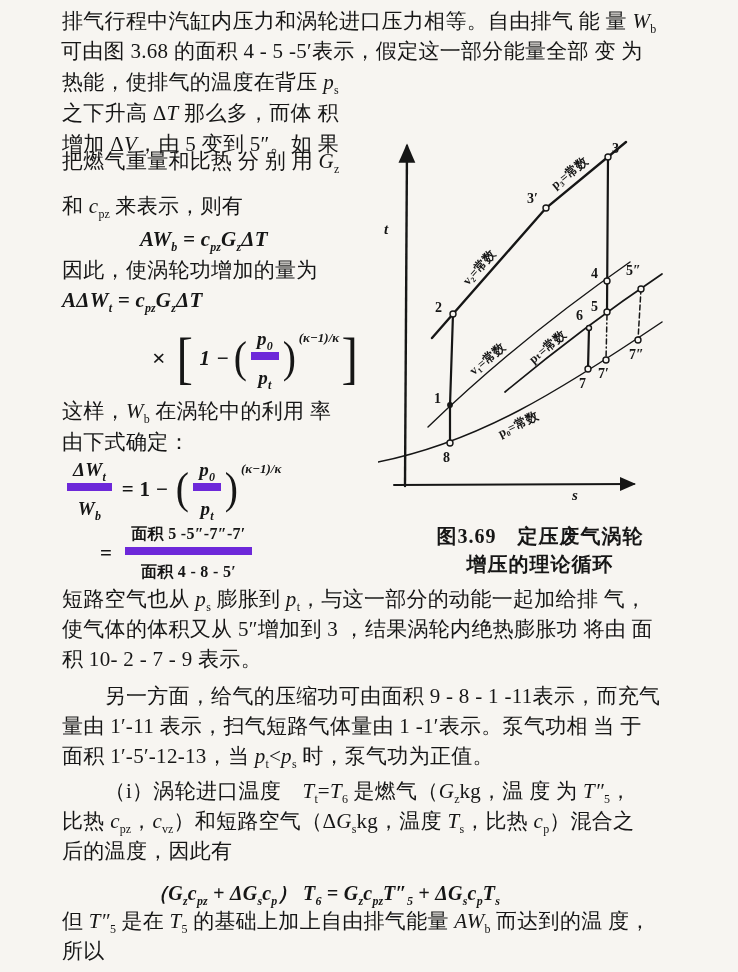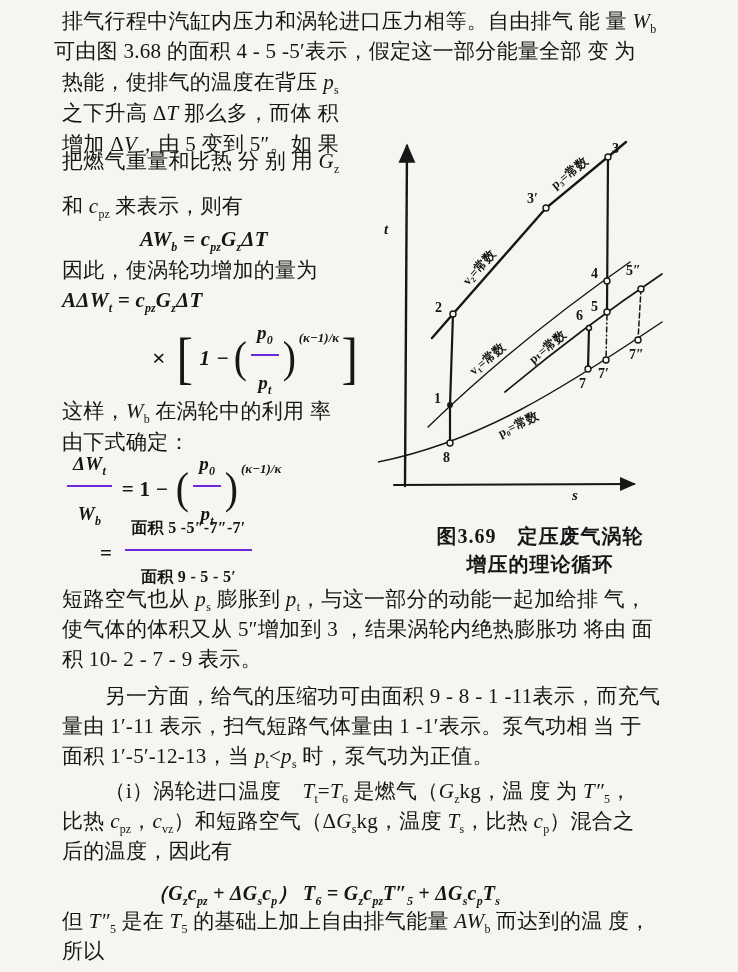--- a/index.html
+++ b/index.html
@@ -15,39 +15,39 @@
   .ln i, .fml i{font-style:italic;}
   sub{font-size:12px;vertical-align:-5px;line-height:0;letter-spacing:0;}
   .fml{
     position:absolute;font-size:21px;font-weight:700;font-style:italic;
     white-space:nowrap;letter-spacing:0.3px;
   }
   .fml .up{font-style:normal;}
   .frow{display:flex;align-items:center;}
   .frac{display:inline-flex;flex-direction:column;align-items:center;
         vertical-align:middle;text-align:center;margin:0 3px;font-size:19px;}
-  .frac .fnum{border-bottom:2px solid #6d28d9;padding:0 6px 10px;}
-  .frac .fden{padding-top:16px;}
+  .frac .fnum{border-bottom:8px solid #6d28d9;padding:0 6px 2px;}
+  .frac .fden{padding-top:7px;}
   .bigb{font-size:58px;font-weight:400;font-style:normal;line-height:0;
         display:inline-block;transform:scaleX(.85);margin:0 1px;}
   .bigp{font-size:44px;font-weight:400;font-style:normal;line-height:0;
         display:inline-block;transform:scaleX(.9);}
   .fexp{font-size:13px;position:relative;top:-20px;
         letter-spacing:0;margin-left:2px;}
   .caption{
     position:absolute;font-size:20px;font-weight:700;letter-spacing:1px;
     text-align:center;white-space:nowrap;
   }
   svg text{font-family:"Liberation Serif","DejaVu Serif",serif;}
 </style>
 </head>
 <body>
 
 <div class="ln" style="left:62px;top:8px">排气行程中汽缸内压力和涡轮进口压力相等。自由排气 能 量 <i>W</i><sub>b</sub></div>
-<div class="ln" style="left:54px;top:38px">可由图 3.68 的面积 4 - 5 -5′表示，假定这一部分能量全部 变 为</div>
+<div class="ln" style="left:61px;top:38px">可由图 3.68 的面积 4 - 5 -5′表示，假定这一部分能量全部 变 为</div>
 <div class="ln" style="left:62px;top:69px">热能，使排气的温度在背压 <i>p</i><sub>s</sub></div>
 <div class="ln" style="left:62px;top:100px">之下升高 Δ<i>T</i> 那么多，而体 积</div>
 <div class="ln" style="left:62px;top:131px">增加 Δ<i>V</i>，由 5 变到 5″。如 果</div>
 <div class="ln" style="left:62px;top:148px">把燃气重量和比热 分 别 用 <i>G</i><sub>z</sub></div>
 <div class="ln" style="left:62px;top:193px">和 <i>c</i><sub>pz</sub> 来表示，则有</div>
 
 <div class="fml" style="left:140px;top:227px"><i>AW</i><sub>b</sub> = <i>c</i><sub>pz</sub><i>G</i><sub>z</sub>Δ<i>T</i></div>
 
 <div class="ln" style="left:62px;top:257px">因此，使涡轮功增加的量为</div>
 
@@ -82,21 +82,21 @@
     <span class="fden"><i>p</i><sub>t</sub></span>
   </span>
   <span class="bigp">)</span>
   <span class="fexp">(κ−1)/κ</span>
 </div>
 
 <div class="fml frow" style="left:100px;top:524px;height:58px;font-style:normal">
   <span style="margin-right:10px">=</span>
   <span class="frac" style="font-size:16px">
     <span class="fnum">面积 5 -5″-7″-7′</span>
-    <span class="fden">面积 9 - 5 - 5′</span>
+    <span class="fden">面积 4 - 8 - 5′</span>
   </span>
 </div>
 
 <div class="ln" style="left:62px;top:586px">短路空气也从 <i>p</i><sub>s</sub> 膨胀到 <i>p</i><sub>t</sub>，与这一部分的动能一起加给排 气，</div>
 <div class="ln" style="left:62px;top:616px">使气体的体积又从 5″增加到 3 ，结果涡轮内绝热膨胀功 将由 面</div>
 <div class="ln" style="left:62px;top:646px">积 10- 2 - 7 - 9 表示。</div>
 <div class="ln" style="left:62px;top:683px">　　另一方面，给气的压缩功可由面积 9 - 8 - 1 -11表示，而充气</div>
 <div class="ln" style="left:62px;top:713px">量由 1′-11 表示，扫气短路气体量由 1 -1′表示。泵气功相 当 于</div>
 <div class="ln" style="left:62px;top:743px">面积 1′-5′-12-13，当 <i>p</i><sub>t</sub>&lt;<i>p</i><sub>s</sub> 时，泵气功为正值。</div>
 <div class="ln" style="left:62px;top:778px">　　（i）涡轮进口温度　<i>T</i><sub>t</sub>=<i>T</i><sub>6</sub> 是燃气（<i>G</i><sub>z</sub>kg，温 度 为 <i>T″</i><sub>5</sub>，</div>

